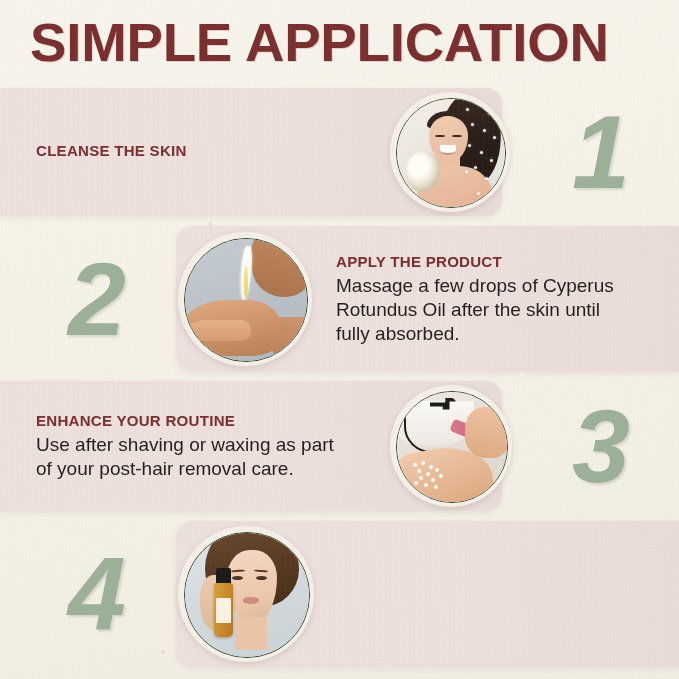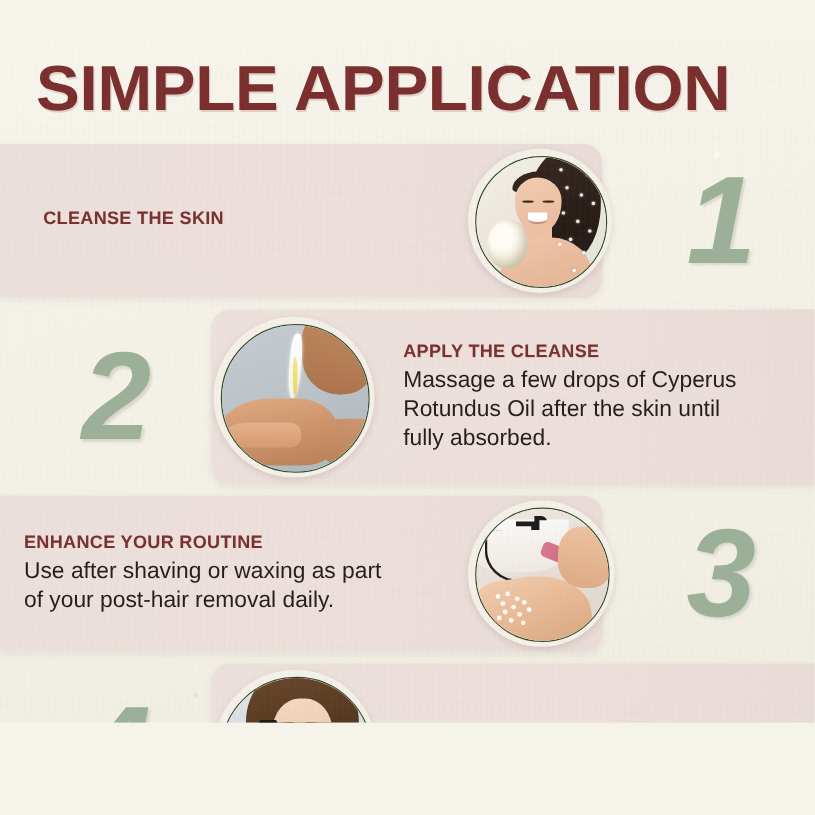--- a/index.html
+++ b/index.html
@@ -11,34 +11,33 @@
     height: 679px;
     overflow: hidden;
     font-family: "Liberation Sans", sans-serif;
     background: #f6f3ea;
   }
 
   
   .page {
     position: relative;
     width: 679px;
-    height: 570px;
+    height: 679px;
     background:
       radial-gradient(circle at 14% 9%, rgba(255,255,255,.55) 0 2px, transparent 3px),
       radial-gradient(circle at 62% 4%, rgba(205,198,180,.40) 0 1.5px, transparent 2.5px),
       radial-gradient(circle at 88% 17%, rgba(255,255,255,.5) 0 2px, transparent 3px),
       radial-gradient(circle at 31% 33%, rgba(206,199,182,.35) 0 1.5px, transparent 2.5px),
       radial-gradient(circle at 77% 55%, rgba(255,255,255,.45) 0 2px, transparent 3px),
       radial-gradient(circle at 7%  72%, rgba(204,196,178,.35) 0 1.6px, transparent 2.6px),
       radial-gradient(circle at 45% 88%, rgba(255,255,255,.5) 0 2.2px, transparent 3.2px),
       radial-gradient(circle at 94% 94%, rgba(206,192,150,.55) 0 2.6px, transparent 3.6px),
       radial-gradient(circle at 24% 96%, rgba(205,198,182,.35) 0 1.4px, transparent 2.4px),
       linear-gradient(168deg, #f7f4ec 0%, #f4f1e7 38%, #f2efe4 70%, #efece1 100%);
     overflow: hidden;
-    margin-top: 32px;
   }
   .page::after {
     content: "";
     position: absolute;
     inset: 0;
     pointer-events: none;
     background-image:
       repeating-linear-gradient(91deg, rgba(180,170,150,.035) 0 1px, transparent 1px 5px),
       repeating-linear-gradient(3deg, rgba(180,170,150,.03) 0 1px, transparent 1px 7px);
     opacity: .85;
@@ -385,34 +384,34 @@
           <div class="oil"></div>
           <div class="drop"></div>
           <div class="wrist"></div>
           <div class="palm"></div>
           <div class="fingers"></div>
         </div>
       </div>
     </div>
 
     <div class="txt" style="left:336px; width:330px;">
-      <p class="heading">APPLY THE CLEANSE</p>
+      <p class="heading">APPLY THE PRODUCT</p>
       <p class="body">Massage a few drops of Cyperus
 Rotundus Oil after the skin until
 fully absorbed.</p>
     </div>
   </div>
 
   <div class="step right-band" style="top:381px; height:130px;">
     <div class="band" style="left:0; width:502px;"></div>
 
-    <div class="txt" style="left:20px; width:345px;">
+    <div class="txt" style="left:36px; width:345px;">
       <p class="heading">ENHANCE YOUR ROUTINE</p>
       <p class="body">Use after shaving or waxing as part
-of your post-hair removal daily.</p>
+of your post-hair removal care.</p>
     </div>
 
     <div class="circle" style="left:390px; width:110px; height:110px;">
       <div class="circle-inner">
         <div class="ph ph3">
           <div class="tub"></div>
           <div class="cord"></div>
           <div class="tap"></div>
           <div class="leg"></div>
           <div class="razor"></div>

